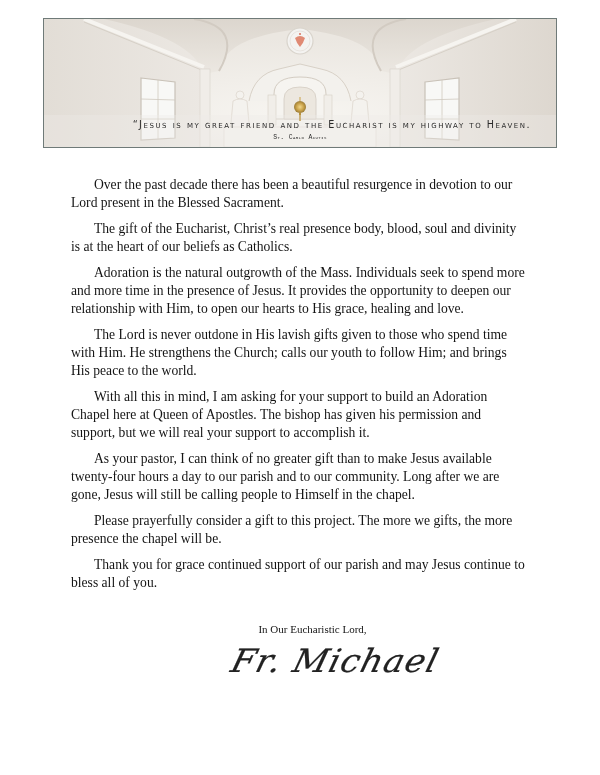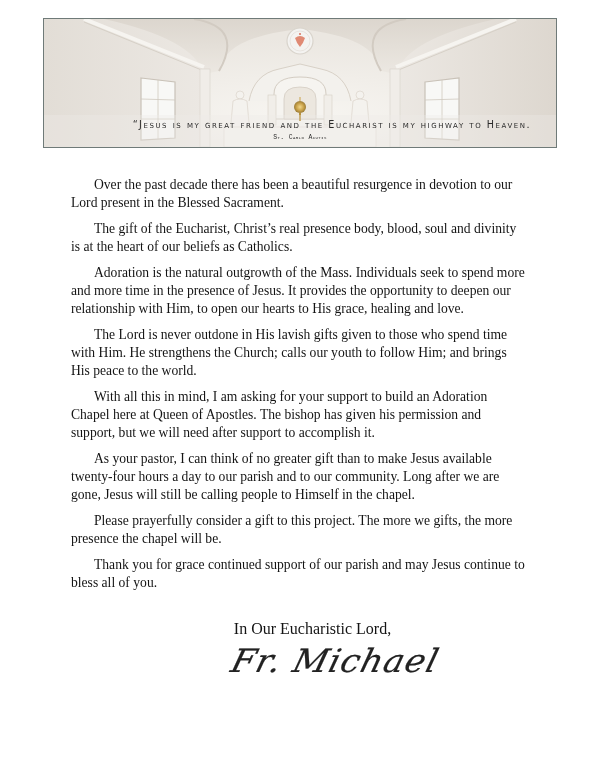--- a/index.html
+++ b/index.html
@@ -81,21 +81,21 @@
     }
     .letter .para .line.first {
       padding-left: 23px;
     }
     .closing {
       position: absolute;
       left: 0;
       width: 600px;
       top: 620px;
       text-align: center;
-      font-size: 16px;
+      font-size: 11px;
       line-height: 18px;
       padding-left: 25px;
       box-sizing: border-box;
     }
     .signature {
       position: absolute;
       left: 232px;
       top: 638px;
       width: 200px;
       height: 46px;
@@ -228,21 +228,21 @@
 
   <div class="para">
     <span class="line first">The Lord is never outdone in His lavish gifts given to those who spend time</span>
     <span class="line">with Him. He strengthens the Church; calls our youth to follow Him; and brings</span>
     <span class="line">His peace to the world.</span>
   </div>
 
   <div class="para">
     <span class="line first">With all this in mind, I am asking for your support to build an Adoration</span>
     <span class="line">Chapel here at Queen of Apostles. The bishop has given his permission and</span>
-    <span class="line">support, but we will need after support to accomplish it.</span>
+    <span class="line">support, but we will real your support to accomplish it.</span>
   </div>
 
   <div class="para">
     <span class="line first">As your pastor, I can think of no greater gift than to make Jesus available</span>
     <span class="line">twenty-four hours a day to our parish and to our community. Long after we are</span>
     <span class="line">gone, Jesus will still be calling people to Himself in the chapel.</span>
   </div>
 
   <div class="para">
     <span class="line first">Please prayerfully consider a gift to this project. The more we gifts, the more</span>

